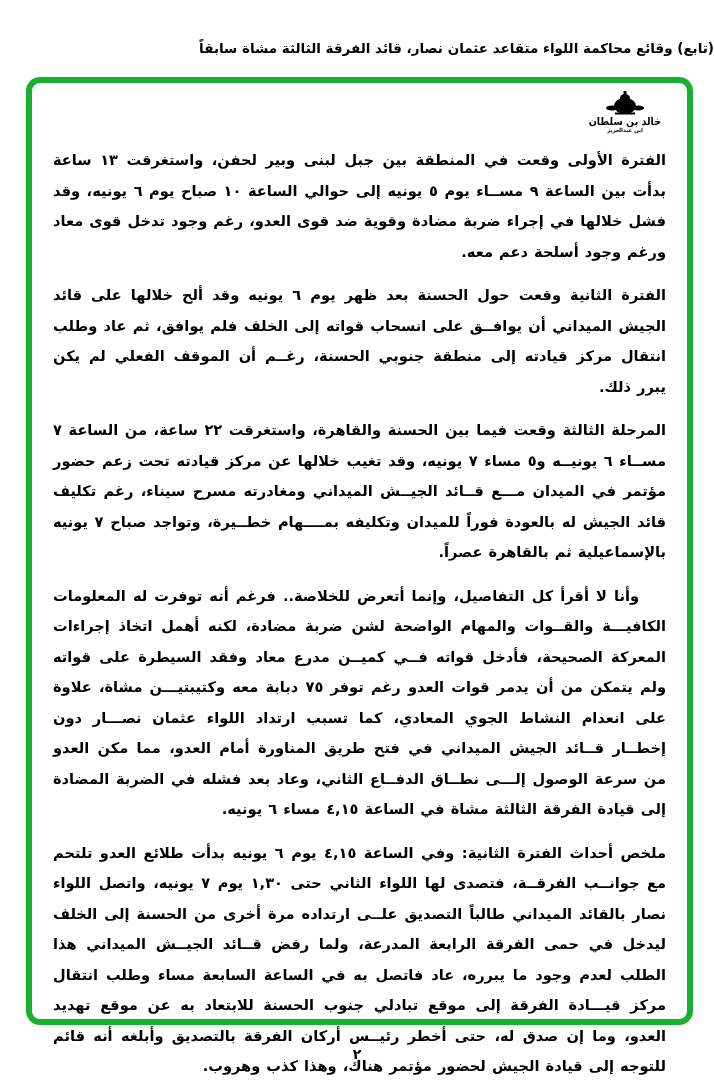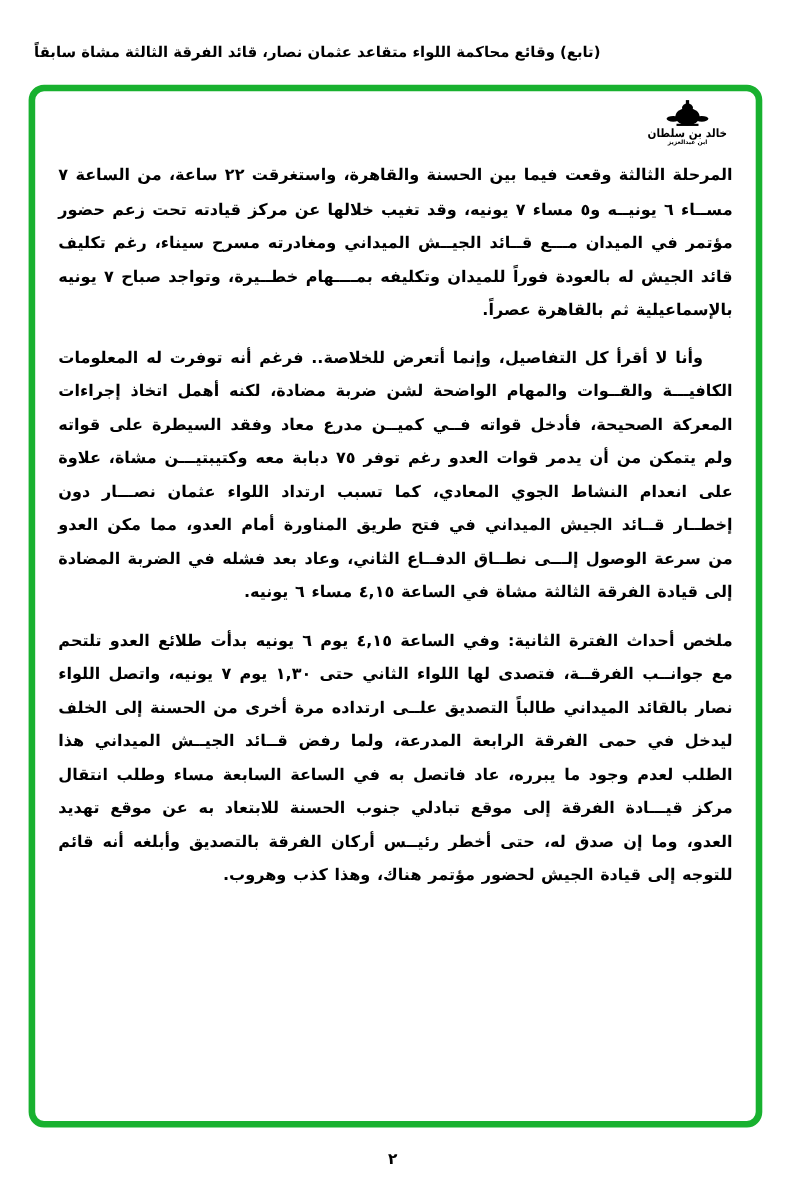--- a/index.html
+++ b/index.html
@@ -8,21 +8,21 @@
     background:#ffffff;
     font-family:"DejaVu Sans", sans-serif;
     color:#000;
     position:relative;
     overflow:hidden;
   }
   .header-title {
     position:absolute;
     top:40px; left:0;
     width:100%;
-    text-align:left;
+    text-align:right;
     direction:rtl;
     font-size:13.5px;
     font-weight:700;
     letter-spacing:0.2px;
     padding-left:31px;
   }
   .frame {
     position:absolute;
     left:26px; top:77px;
     width:667px; height:948px;
@@ -90,20 +90,22 @@
         <rect x="20.5" y="0" width="3" height="5" fill="#000"></rect>
         <ellipse cx="9" cy="17" rx="6" ry="2.6" fill="#000"></ellipse>
         <ellipse cx="35" cy="17" rx="6" ry="2.6" fill="#000"></ellipse>
         <rect x="12" y="21.5" width="20" height="2" fill="#000"></rect>
       </svg>
       <div class="stamp-name">خالد بن سلطان</div>
       <div class="stamp-sub">ابن عبدالعزيز</div>
     </div>
 
     <div class="paragraphs">
+        <p class="para">الفترة الأولى وقعت في المنطقة بين جبل لبنى وبير لحفن، واستغرقت ١٣ ساعة بدأت بين الساعة ٩ مســاء يوم ٥ يونيه إلى حوالي الساعة ١٠ صباح يوم ٦ يونيه، وقد فشل خلالها في إجراء ضربة مضادة وقوية ضد قوى العدو، رغم وجود تدخل قوى معاد ورغم وجود أسلحة دعم معه.</p>
+        <p class="para">الفترة الثانية وقعت حول الحسنة بعد ظهر يوم ٦ يونيه وقد ألح خلالها على قائد الجيش الميداني أن يوافــق على انسحاب قواته إلى الخلف فلم يوافق، ثم عاد وطلب انتقال مركز قيادته إلى منطقة جنوبي الحسنة، رغــم أن الموقف الفعلي لم يكن يبرر ذلك.</p>
         <p class="para">المرحلة الثالثة وقعت فيما بين الحسنة والقاهرة، واستغرقت ٢٢ ساعة، من الساعة ٧ مســاء ٦ يونيــه و٥ مساء ٧ يونيه، وقد تغيب خلالها عن مركز قيادته تحت زعم حضور مؤتمر في الميدان مـــع قــائد الجيــش الميداني ومغادرته مسرح سيناء، رغم تكليف قائد الجيش له بالعودة فوراً للميدان وتكليفه بمــــهام خطــيرة، وتواجد صباح ٧ يونيه بالإسماعيلية ثم بالقاهرة عصراً.</p>
         <p class="para indent">وأنا لا أقرأ كل التفاصيل، وإنما أتعرض للخلاصة.. فرغم أنه توفرت له المعلومات الكافيـــة والقــوات والمهام الواضحة لشن ضربة مضادة، لكنه أهمل اتخاذ إجراءات المعركة الصحيحة، فأدخل قواته فــي كميــن مدرع معاد وفقد السيطرة على قواته ولم يتمكن من أن يدمر قوات العدو رغم توفر ٧٥ دبابة معه وكتيبتيـــن مشاة، علاوة على انعدام النشاط الجوي المعادي، كما تسبب ارتداد اللواء عثمان نصـــار دون إخطــار قــائد الجيش الميداني في فتح طريق المناورة أمام العدو، مما مكن العدو من سرعة الوصول إلـــى نطــاق الدفــاع الثاني، وعاد بعد فشله في الضربة المضادة إلى قيادة الفرقة الثالثة مشاة في الساعة ٤,١٥ مساء ٦ يونيه.</p>
         <p class="para">ملخص أحداث الفترة الثانية: وفي الساعة ٤,١٥ يوم ٦ يونيه بدأت طلائع العدو تلتحم مع جوانــب الفرقــة، فتصدى لها اللواء الثاني حتى ١,٣٠ يوم ٧ يونيه، واتصل اللواء نصار بالقائد الميداني طالباً التصديق علــى ارتداده مرة أخرى من الحسنة إلى الخلف ليدخل في حمى الفرقة الرابعة المدرعة، ولما رفض قــائد الجيــش الميداني هذا الطلب لعدم وجود ما يبرره، عاد فاتصل به في الساعة السابعة مساء وطلب انتقال مركز قيـــادة الفرقة إلى موقع تبادلي جنوب الحسنة للابتعاد به عن موقع تهديد العدو، وما إن صدق له، حتى أخطر رئيــس أركان الفرقة بالتصديق وأبلغه أنه قائم للتوجه إلى قيادة الجيش لحضور مؤتمر هناك، وهذا كذب وهروب.</p>
       </div>
 
   </div>
 
   <div class="page-number">٢</div>
 
 </div>

